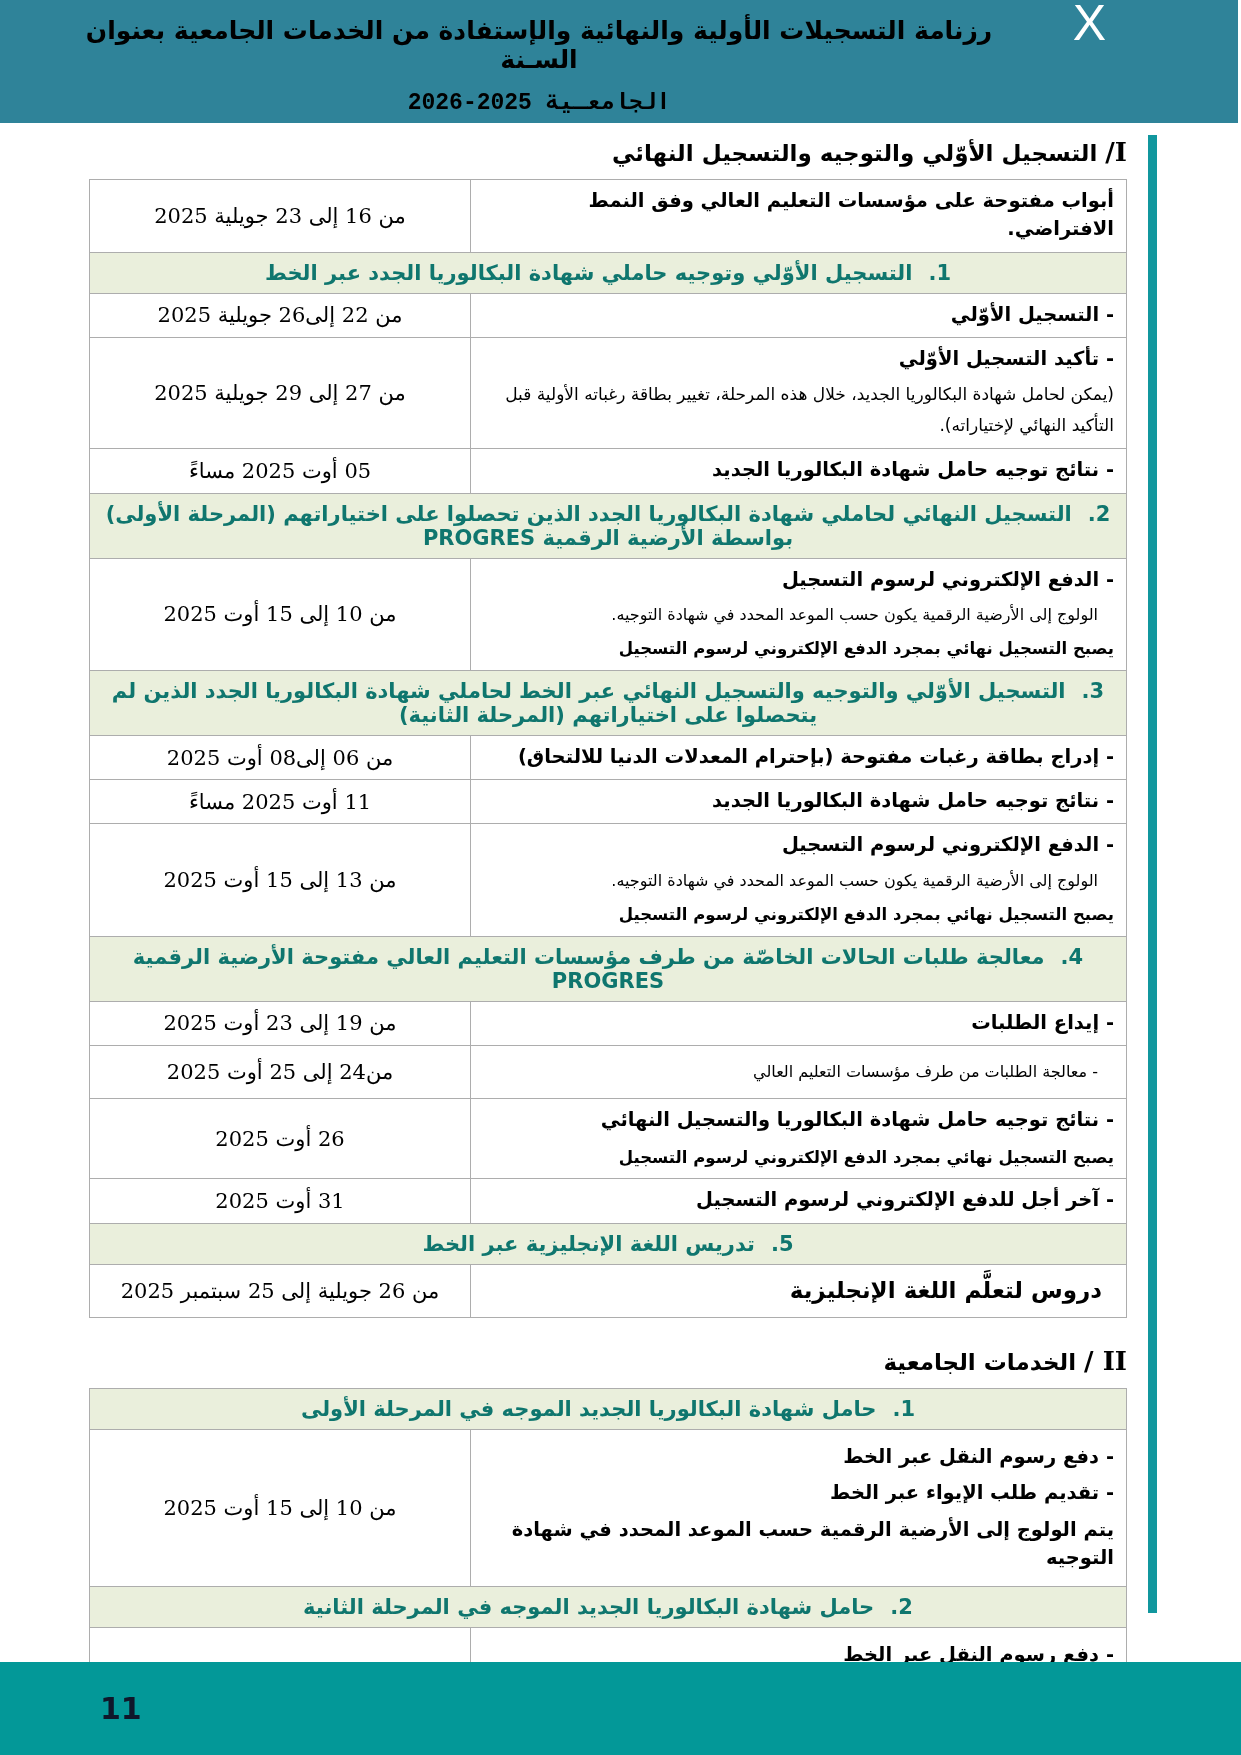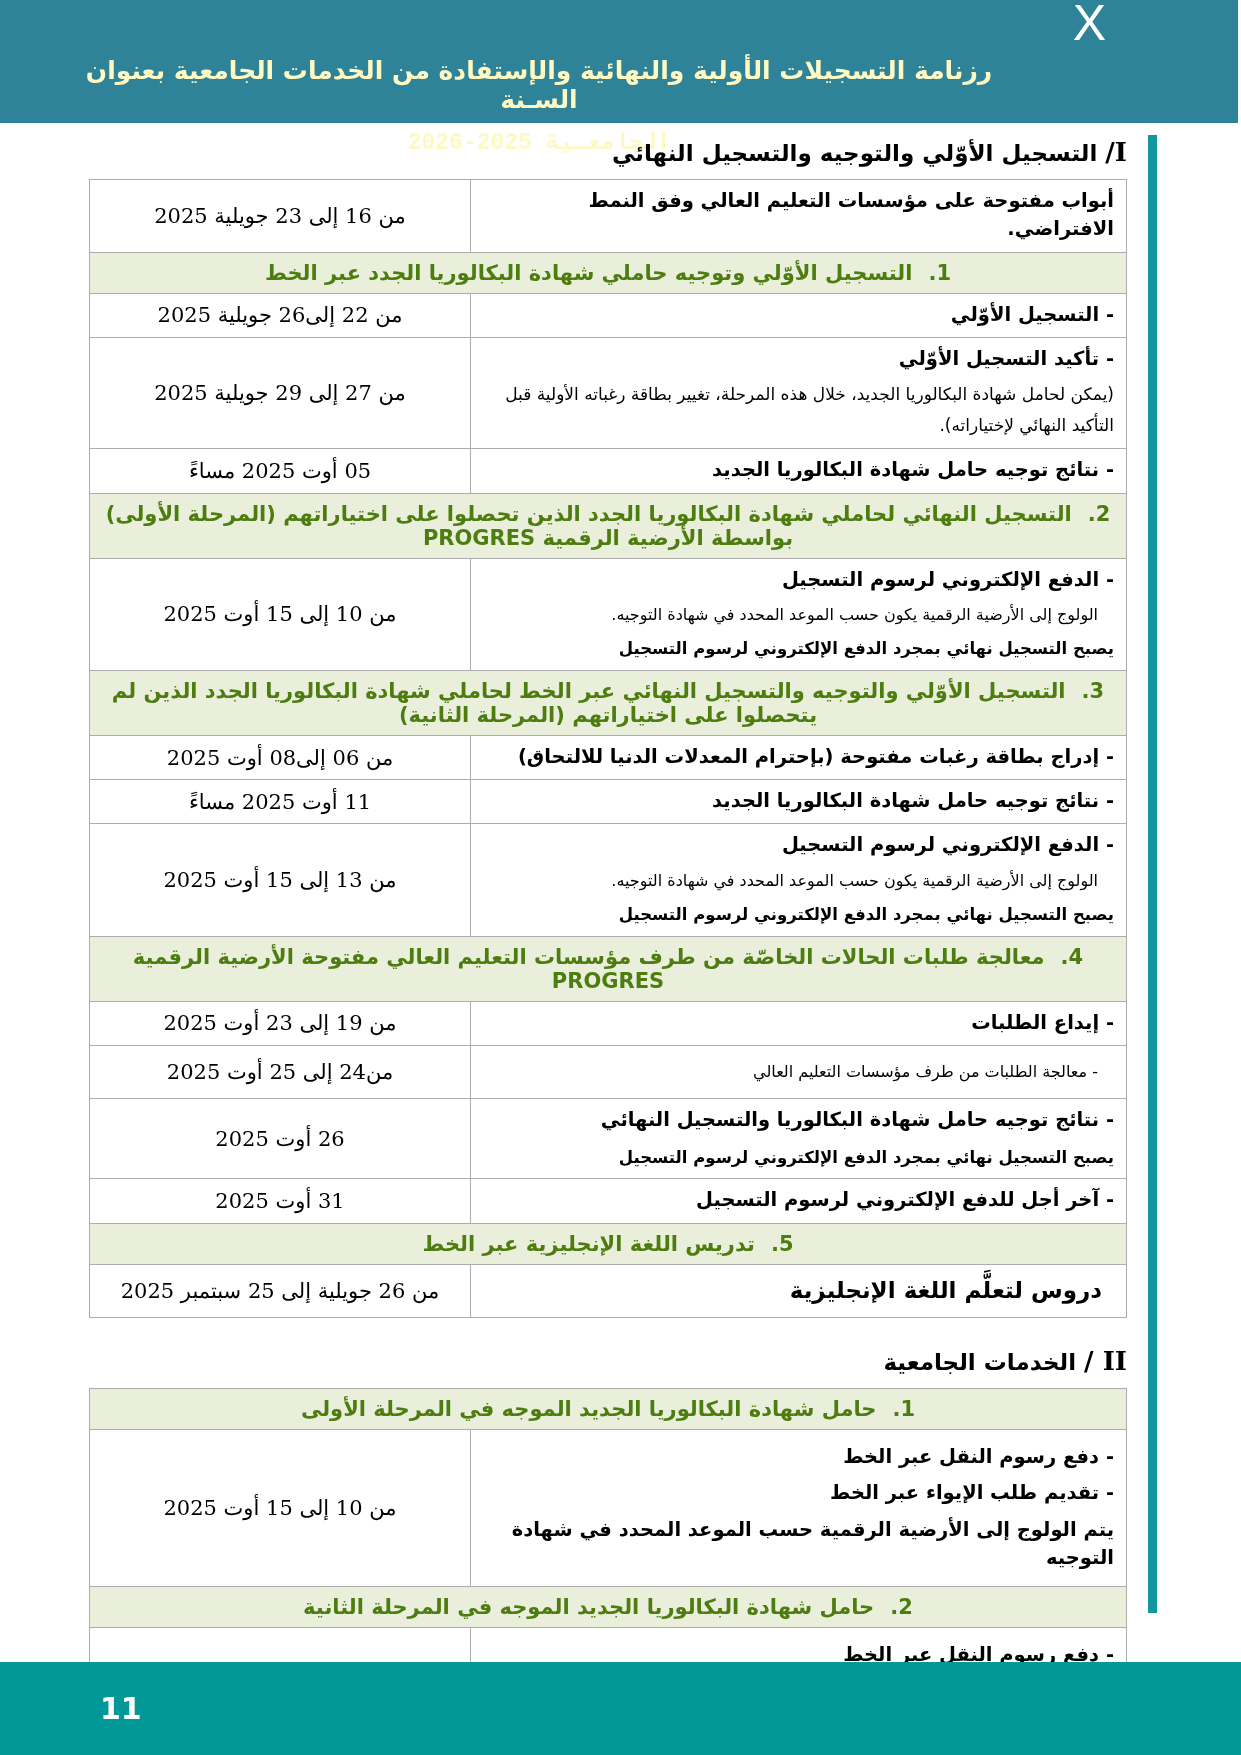--- a/index.html
+++ b/index.html
@@ -8,21 +8,21 @@
     font-family:"DejaVu Sans","Liberation Sans",sans-serif;color:#000;
   }
   
   .page-header{position:absolute;top:0;left:0;width:1238px;height:123px;background:#2f8399;}
   .header-x{
     position:absolute;top:-4px;right:132px;color:#ffffff;font-size:50px;font-weight:400;
     font-family:"Liberation Sans",sans-serif;line-height:1.1;
   }
   .header-title{
     position:absolute;top:0;right:215px;left:55px;height:100%;
-    direction:rtl;text-align:center;color:#fef9c3;font-weight:bold;margin-top:40px;
+    direction:rtl;text-align:center;color:#000000;font-weight:bold;
   }
   .header-title .l1{font-size:25px;padding-top:16px;letter-spacing:.2px;}
   .header-title .l2{font-size:23px;padding-top:14px;font-family:Liberation Mono, monospace;}
   
   .accent-bar{position:absolute;top:135px;right:84px;width:9px;height:1478px;background:#11979e;}
   
   .content{position:absolute;top:127px;right:114px;left:90px;direction:rtl;}
   h2.section-heading{
     margin:10px 0 12px;text-align:right;font-size:23px;font-weight:bold;direction:rtl;
   }
@@ -31,36 +31,36 @@
   table.schedule{width:100%;border-collapse:collapse;direction:rtl;table-layout:fixed;}
   table.schedule td{border:1px solid #adadad;vertical-align:middle;}
   col.c-desc{width:656px;}
   col.c-date{width:381px;}
   td.desc{text-align:right;padding:5px 12px 6px;}
   td.date{
     text-align:center;padding:4px 6px;font-size:21px;
     font-family:"DejaVu Serif","Liberation Serif",serif;white-space:normal;
   }
   td.banner{
-    background:#eaefdc;color:#4d7c0f;font-weight:bold;font-size:21px;
+    background:#eaefdc;color:#0f766e;font-weight:bold;font-size:21px;
     text-align:center;padding:8px 10px;
   }
   td.banner .bn{margin-left:16px;}
   .ln{line-height:1.45;}
   .ln.main{font-size:19.5px;font-weight:bold;margin:2px 0;}
   .ln.sub{font-size:16px;font-weight:normal;margin:9px 16px;}
   .ln.sub-dark{font-size:17px;font-weight:normal;margin:6px 0 2px;line-height:1.8;}
   .ln.note{font-size:16.5px;font-weight:bold;margin:11px 0 3px;}
   .ln.big{font-size:23px;font-weight:bold;margin:4px 12px;}
   
   table.t2 .ln.main{margin:8px 0;}
   
   .page-footer{
     position:absolute;left:0;bottom:0;width:100%;height:93px;background:#039898;
-    display:flex;align-items:center;color:#ffffff;
+    display:flex;align-items:center;color:#0f172a;
   }
   .page-footer .page-num{margin-left:100px;font-size:30px;font-weight:bold;direction:ltr;}
 </style>
 </head>
 <body>
 
 <div class="page-header">
   <span class="header-x">X</span>
   <div class="header-title">
     <div class="l1">رزنامة التسجيلات الأولية والنهائية والإستفادة من الخدمات الجامعية بعنوان السـنة</div>

